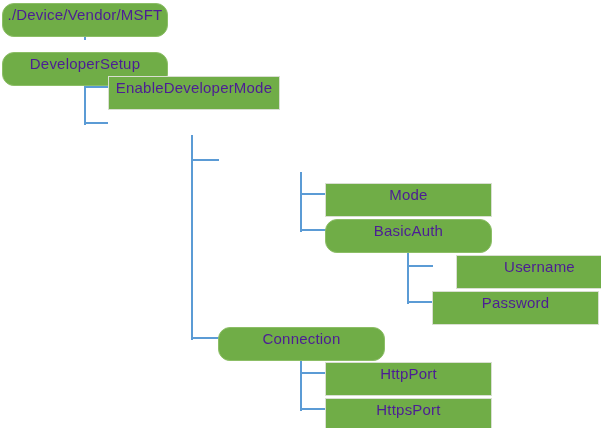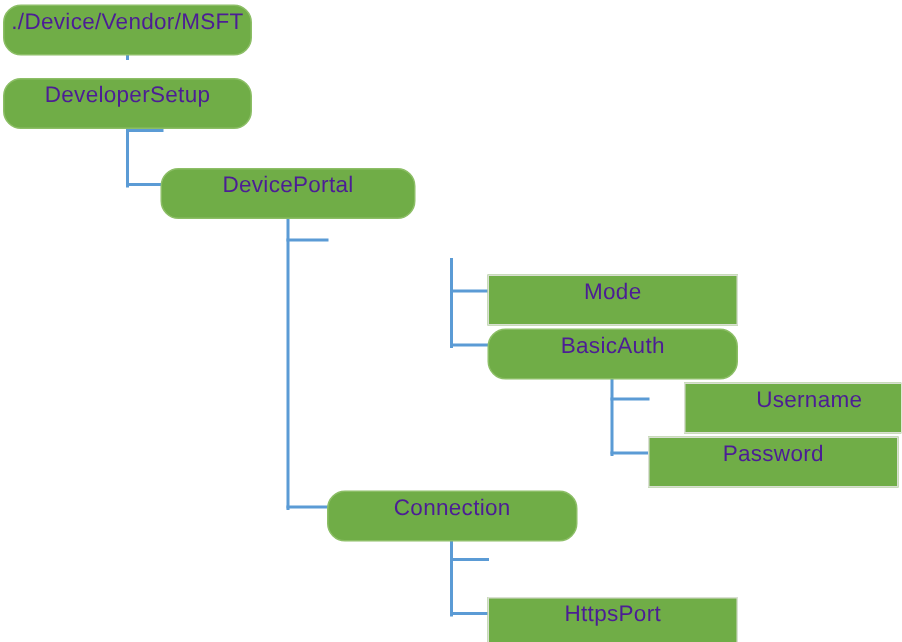--- a/index.html
+++ b/index.html
@@ -37,21 +37,22 @@
   <div class="hline" style="left:300px; top:229px; width:26px;"></div>
   <div class="vline" style="left:407px; top:242px; height:62px;"></div>
   <div class="hline" style="left:407px; top:265px; width:26px;"></div>
   <div class="hline" style="left:407px; top:301px; width:26px;"></div>
   <div class="vline" style="left:300px; top:350px; height:61px;"></div>
   <div class="hline" style="left:300px; top:372px; width:26px;"></div>
   <div class="hline" style="left:300px; top:408px; width:26px;"></div>
 
   <div class="node pill" style="left:2px;   top:3px;   width:166px;">./Device/Vendor/MSFT</div>
   <div class="node pill" style="left:2px;   top:52px;  width:166px;">DeveloperSetup</div>
-  <div class="node pill" style="left:107px; top:112px; width:170px;">DevicePortal</div>
+  <div class="node rect" style="left:108px; top:76px;  width:172px;">EnableDeveloperMode</div>
   <div class="node pill" style="left:325px; top:219px; width:167px;">BasicAuth</div>
   <div class="node rect" style="left:325px; top:183px; width:167px;">Mode</div>
   <div class="node rect" style="left:456px; top:255px; width:167px;">Username</div>
   <div class="node rect" style="left:432px; top:291px; width:167px;">Password</div>
   <div class="node pill" style="left:218px; top:327px; width:167px;">Connection</div>
+  <div class="node rect" style="left:325px; top:362px; width:167px;">HttpPort</div>
   <div class="node rect" style="left:325px; top:398px; width:167px;">HttpsPort</div>
 
 </div>
 
 </body></html>

